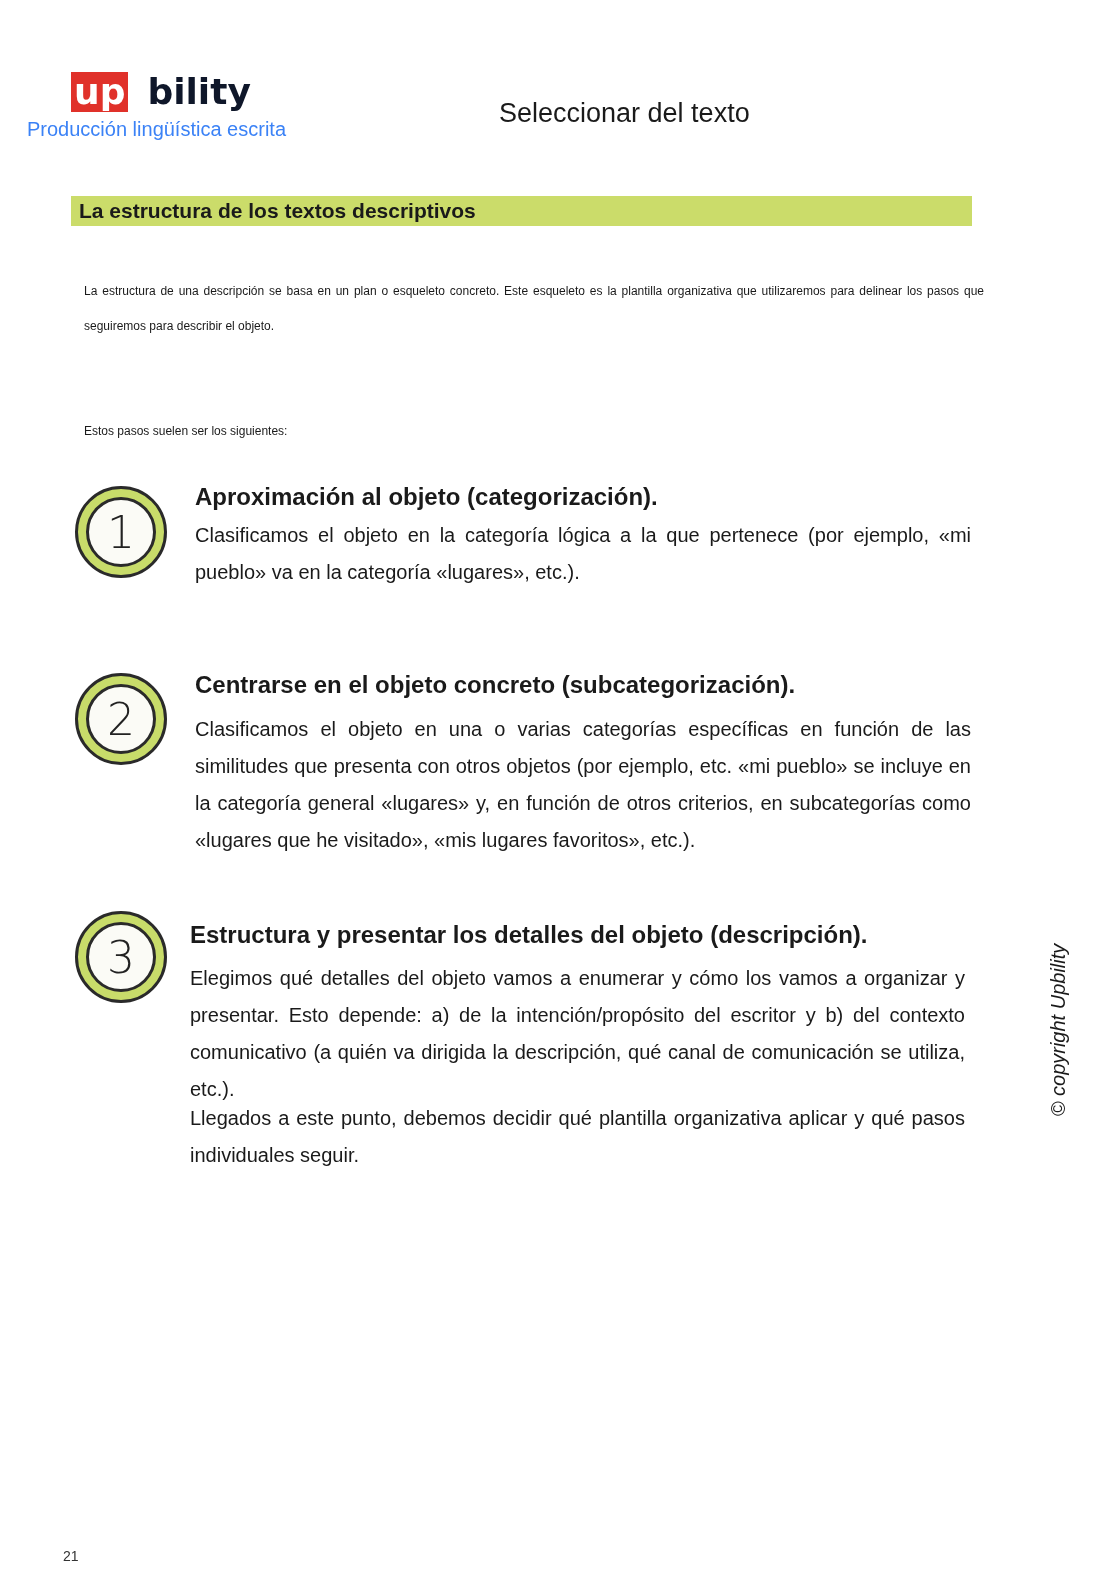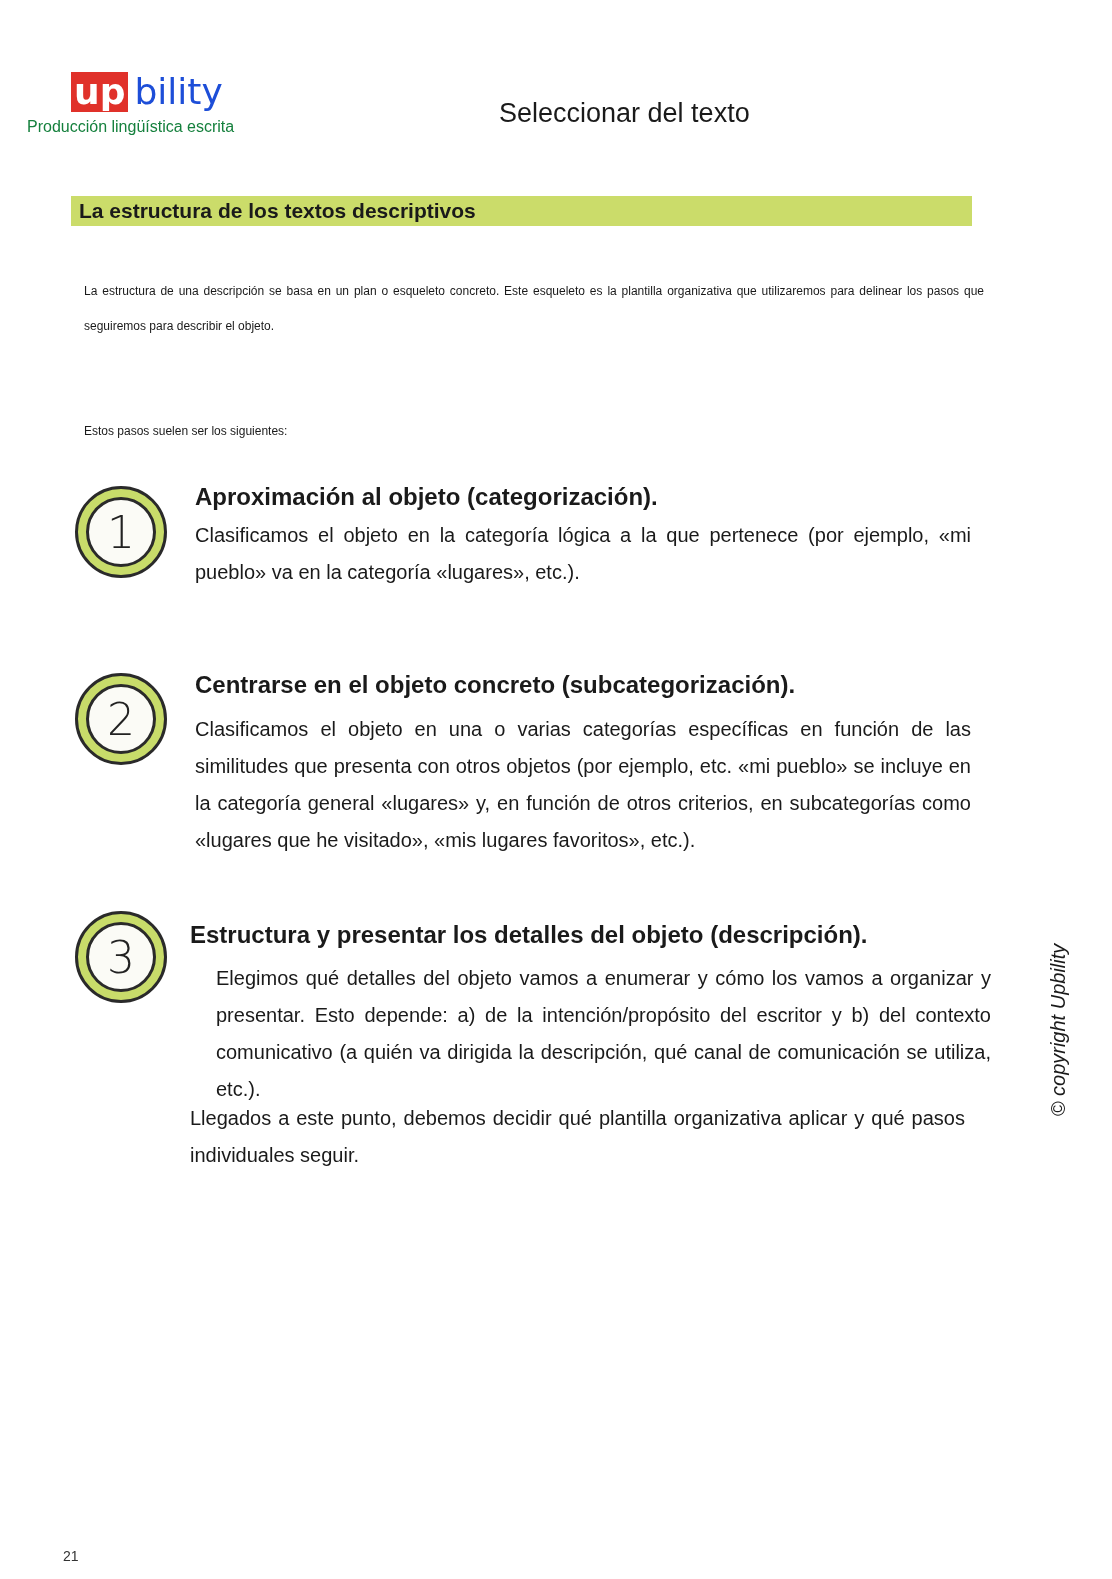--- a/index.html
+++ b/index.html
@@ -1,23 +1,23 @@
 <!DOCTYPE html>
 <html><head>
 <meta charset="utf-8">
 <style>
   html, body { margin: 0; padding: 0; background: #ffffff; }
   body { width: 1112px; height: 1579px; position: relative; overflow: hidden;
          font-family: "Liberation Sans", sans-serif; color: #1a1a1a; }
   .logo { position: absolute; left: 71px; top: 71px; height: 42px; display: flex; align-items: center; }
   .logo .up { background: #e0312a; color: #fff; font-weight: bold; font-size: 36px; line-height: 40px;
               padding: 0 3px; letter-spacing: 0px; font-family: "DejaVu Sans", sans-serif; }
-  .logo .rest { color: #1d4ed8; font-weight: normal; font-size: 36px; line-height: 40px;
-                font-family: "DejaVu Sans", sans-serif; margin-left: 6px; }
-  .subtitle { position: absolute; left: 27px; top: 118px; font-size: 16px; color: #15803d; }
+  .logo .rest { color: #0f172a; font-weight: bold; font-size: 36px; line-height: 40px;
+                font-family: "DejaVu Sans", sans-serif; margin-left: 19px; }
+  .subtitle { position: absolute; left: 27px; top: 118px; font-size: 20px; color: #3b82f6; }
   .page-title { position: absolute; left: 499px; top: 98px; font-size: 27px; color: #1a1a1a; }
   .section-bar { position: absolute; left: 71px; top: 196px; width: 901px; height: 30px;
                  background: #cbdc6a; display: flex; align-items: center; }
   .section-bar span { margin-left: 8px; font-weight: bold; font-size: 21px; color: #1a1a1a; }
   .para { position: absolute; left: 84px; width: 900px; font-size: 12px; line-height: 35px;
           text-align: justify; }
   .step-num { position: absolute; width: 92px; height: 92px; border-radius: 50%;
               border: 3px solid #2a2a2a; background: #c8dc6a; box-sizing: border-box;
               display: flex; align-items: center; justify-content: center; }
   .step-num .inner { width: 70px; height: 70px; border-radius: 50%; border: 3px solid #2a2a2a;
@@ -56,17 +56,17 @@
 <div class="step-num" style="left:75px; top:673px;">
   <div class="inner">2</div>
 </div>
 <div class="step-title" style="left:195px; top:671px;">Centrarse en el objeto concreto (subcategorización).</div>
 <div class="step-body" style="left:195px; top:711px; width:776px;">Clasificamos el objeto en una o varias categorías específicas en función de las similitudes que presenta con otros objetos (por ejemplo, etc. «mi pueblo» se incluye en la categoría general «lugares» y, en función de otros criterios, en subcategorías como «lugares que he visitado», «mis lugares favoritos», etc.).</div>
 
 <div class="step-num" style="left:75px; top:911px;">
   <div class="inner">3</div>
 </div>
 <div class="step-title" style="left:190px; top:921px;">Estructura y presentar los detalles del objeto (descripción).</div>
-<div class="step-body" style="left:190px; top:960px; width:775px;margin-left:26px;">Elegimos qué detalles del objeto vamos a enumerar y cómo los vamos a organizar y presentar. Esto depende: a) de la intención/propósito del escritor y b) del contexto comunicativo (a quién va dirigida la descripción, qué canal de comunicación se utiliza, etc.).</div>
+<div class="step-body" style="left:190px; top:960px; width:775px;">Elegimos qué detalles del objeto vamos a enumerar y cómo los vamos a organizar y presentar. Esto depende: a) de la intención/propósito del escritor y b) del contexto comunicativo (a quién va dirigida la descripción, qué canal de comunicación se utiliza, etc.).</div>
 <div class="step-body" style="left:190px; top:1100px; width:775px;">Llegados a este punto, debemos decidir qué plantilla organizativa aplicar y qué pasos individuales seguir.</div>
 
 <div class="copyright">© copyright Upbility</div>
 <div class="page-number">21</div>
 
 </body></html>

